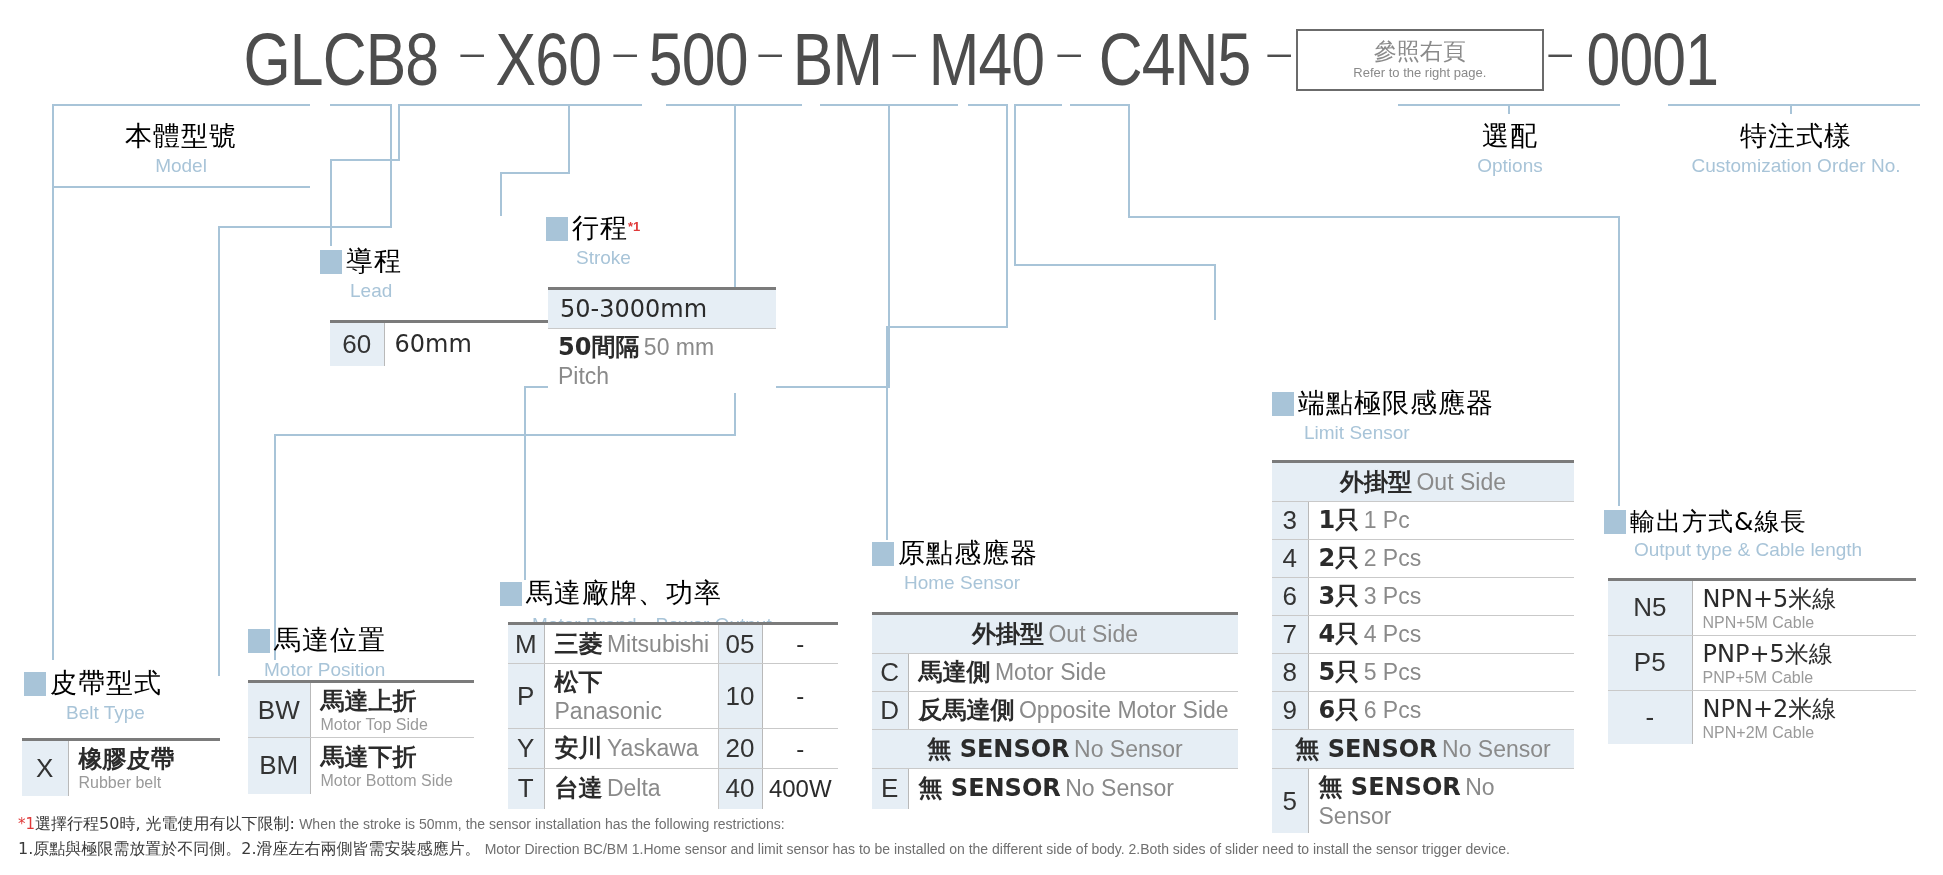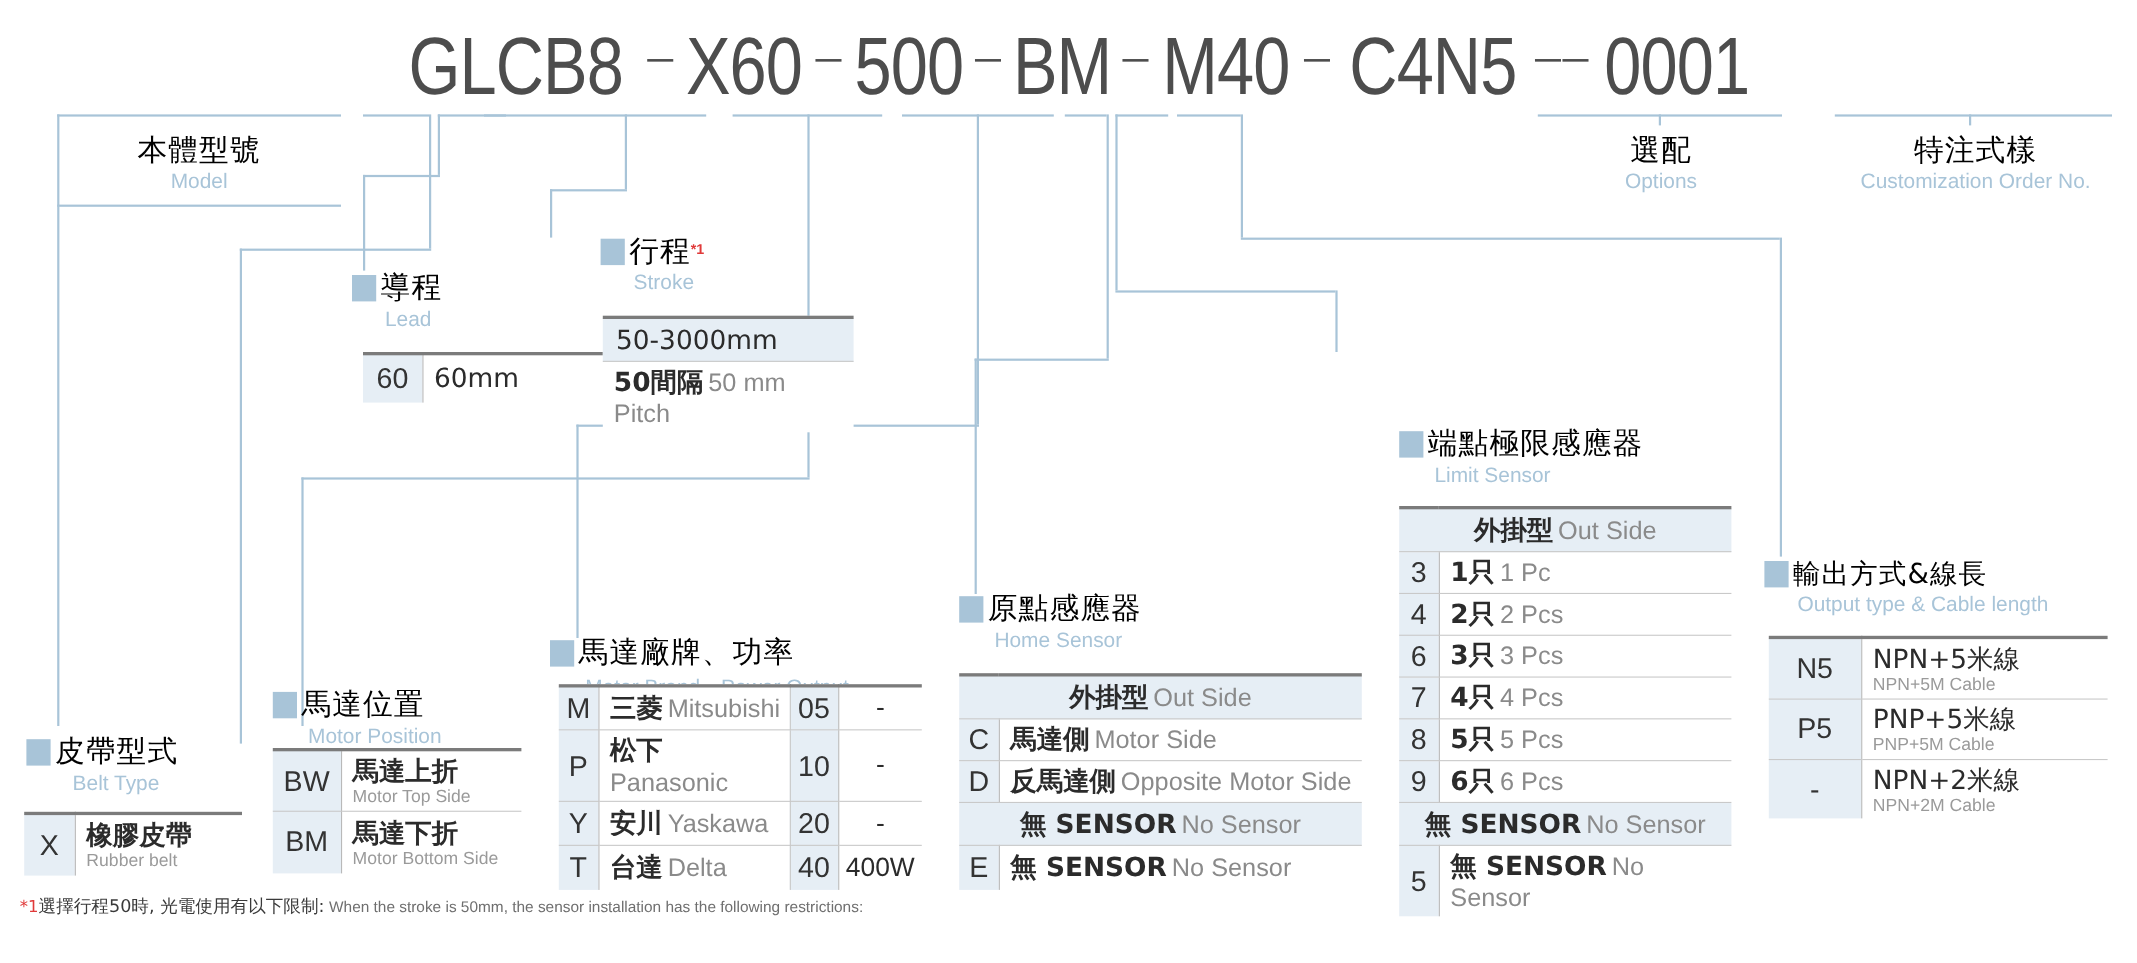--- a/index.html
+++ b/index.html
@@ -80,20 +80,24 @@
   <span class="code-seg">X60</span>
   <span class="code-dash">-</span>
   <span class="code-seg">500</span>
   <span class="code-dash">-</span>
   <span class="code-seg">BM</span>
   <span class="code-dash">-</span>
   <span class="code-seg">M40</span>
   <span class="code-dash">-</span>
   <span class="code-seg">C4N5</span>
   <span class="code-dash">-</span>
+  <span class="code-box">
+    <span class="cb-cn">參照右頁</span>
+    <span class="cb-en">Refer to the right page.</span>
+  </span>
   <span class="code-dash">-</span>
   <span class="code-seg">0001</span>
 </div>
 
 <div class="ln lnh" style="left:52px;  top:104px; width:258px;"></div>
 <div class="ln lnv" style="left:52px;  top:104px; height:556px;"></div>
 <div class="ln lnh" style="left:52px;  top:186px; width:258px;"></div>
 
 <div class="ln lnh" style="left:330px; top:104px; width:60px;"></div>
 <div class="ln lnv" style="left:390px; top:104px; height:122px;"></div>
@@ -166,21 +170,21 @@
   <span class="en en-line">Customization Order No.</span>
 </div>
 
 <div class="sect" style="left:24px; top:665px;">
   <span class="sq"></span><span class="cn">皮帶型式</span>
   <span class="en en-line" style="margin-left:42px;">Belt Type</span>
 </div>
 
 <div class="sect" style="left:248px; top:622px;">
   <span class="sq"></span><span class="cn">馬達位置</span>
-  <span class="en en-line" style="margin-left:32px;">Motor Position</span>
+  <span class="en en-line" style="margin-left:16px;">Motor Position</span>
 </div>
 
 <div class="sect" style="left:500px; top:575px;">
   <span class="sq"></span><span class="cn">馬達廠牌、功率</span>
   <span class="en en-line" style="margin-left:32px;">Motor Brand、Power Output</span>
 </div>
 
 <div class="sect" style="left:872px; top:535px;">
   <span class="sq"></span><span class="cn">原點感應器</span>
   <span class="en en-line" style="margin-left:32px;">Home Sensor</span>
@@ -423,13 +427,17 @@
     </td>
   </tr>
 </tbody>
   </table>
 
 <div id="footnote">
   <div class="fn1">
     <span class="fn-red">*1</span><span class="fn-cn">選擇行程50時, 光電使用有以下限制:</span>
     <span class="fn-en">When the stroke is 50mm, the sensor installation has  the following restrictions:</span>
   </div>
+  <div class="fn2">
+    <span class="fn-cn">1.原點與極限需放置於不同側。2.滑座左右兩側皆需安裝感應片。</span>
+    <span class="fn-en">Motor Direction BC/BM 1.Home sensor and limit sensor has to be installed on the different side of body.   2.Both sides of slider need to install the sensor trigger device.</span>
+  </div>
 </div>
 
 </body></html>

